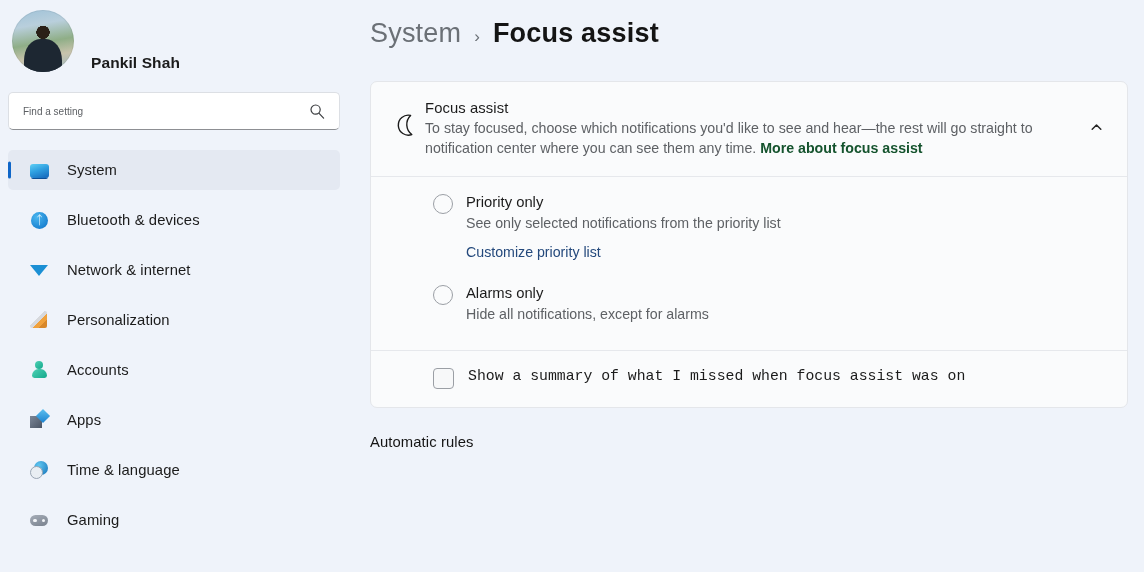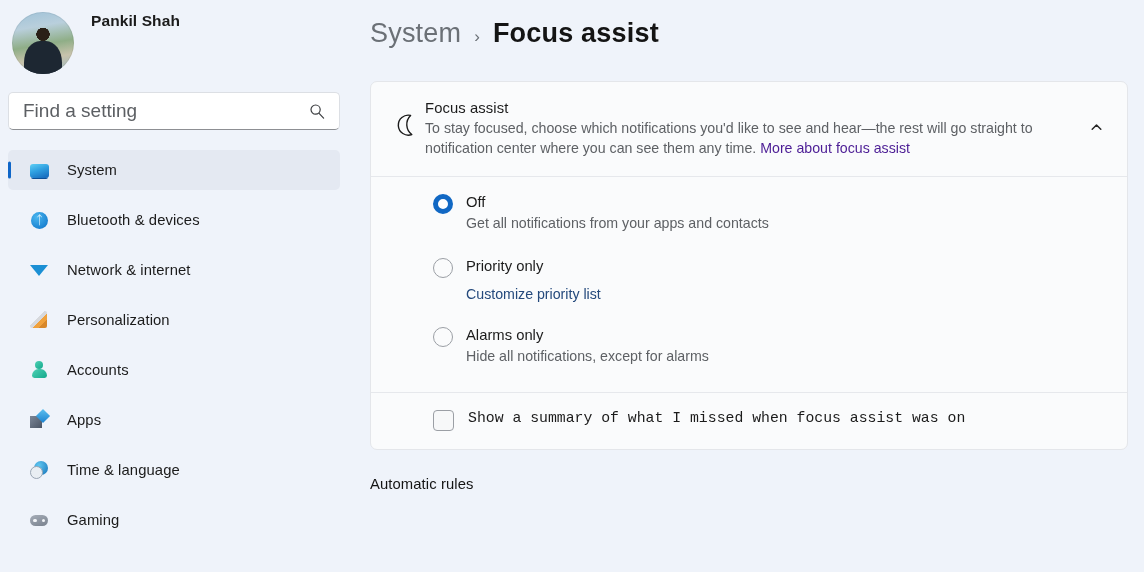--- a/index.html
+++ b/index.html
@@ -13,21 +13,21 @@
   }
   .app { display: flex; width: 1144px; height: 572px; }
 
   
   .sidebar {
     width: 360px; height: 572px;
     background: #eff3fa;
     flex: 0 0 360px;
     position: relative;
   }
-  .profile { display: flex; align-items: flex-start; padding: 12px 0 0 12px; height: 72px; }
+  .profile { display: flex; align-items: flex-end; padding: 12px 0 0 12px; height: 72px; }
   .avatar {
     width: 62px; height: 62px; border-radius: 50%;
     flex: 0 0 62px;
     background:
       radial-gradient(circle at 50% 118%, #22313f 0 26%, transparent 26.5%),
       radial-gradient(circle at 50% 36%, #2a2017 0 13%, transparent 13.5%),
       linear-gradient(170deg, #9fc2d8 0%, #b9cfdc 26%, #8fae87 52%, #c8c3ac 72%, #97b7c4 100%);
     box-shadow: inset 0 0 0 1px rgba(0,0,0,.06);
     position: relative; overflow: hidden;
   }
@@ -47,21 +47,21 @@
     position: relative; height: 38px;
     background: #ffffff;
     border: 1px solid #dcdfe4;
     border-bottom: 1px solid #8d8f93;
     border-radius: 5px;
     display: flex; align-items: center;
   }
   .search-input {
     border: 0; outline: none; background: transparent;
     font-family: "Liberation Sans", sans-serif;
-    font-size: 19px; color: #5c5f63;
+    font-size: 10px; color: #5c5f63;
     padding: 0 21px 0 14px; width: 100%; height: 100%;
   }
   .search-input::placeholder { color: #5c5f63; opacity: 1; }
   .search-icon { position: absolute; right: 14px; top: 50%; transform: translateY(-50%);
                  width: 16px; height: 16px; color: #3b3d40; }
 
   .nav { margin-top: 20px; padding: 0 20px 0 8px; }
   .nav-item {
     position: relative; display: flex; align-items: center;
     height: 40px; border-radius: 5px; margin-bottom: 10px;
@@ -156,21 +156,21 @@
     background: #fafbfc;
     border: 1px solid #e4e6ea;
     border-radius: 7px;
     overflow: hidden;
   }
   .card-head { display: flex; align-items: flex-start; padding: 18px 14px 18px 18px; }
   .moon-ico { flex: 0 0 34px; width: 34px; height: 34px; margin-top: 8px; color: #1b1b1b; }
   .head-text { flex: 1 1 auto; padding-left: 2px; }
   .head-title { font-size: 14.8px; color: #1b1b1b; margin-bottom: 2px; letter-spacing: .1px; }
   .head-desc { font-size: 14.2px; color: #5e6165; line-height: 20px; max-width: 612px; }
-  .head-link { color: #4c1d95; font-weight: 400; text-decoration: none; white-space: nowrap; }
+  .head-link { color: #14532d; font-weight: 700; text-decoration: none; white-space: nowrap; }
   .chevron-btn {
     flex: 0 0 34px; width: 34px; height: 34px; margin-top: 10px;
     display: flex; align-items: center; justify-content: center;
     color: #262626; border-radius: 4px;
   }
 
   .divider { height: 1px; background: #e6e8ec; }
 
   .options { padding: 15px 0 16px 0; }
   .opt { display: flex; align-items: flex-start; padding: 0 0 0 62px; margin-bottom: 22px; }
@@ -315,32 +315,26 @@
           <svg width="15" height="15" viewBox="0 0 15 15" fill="none" stroke="currentColor" stroke-width="1.5" stroke-linecap="round" stroke-linejoin="round">
             <polyline points="3.2,9.2 7.5,5 11.8,9.2"></polyline>
           </svg>
         </span>
       </div>
 
       <div class="divider"></div>
 
       <div class="options">
 
-        <div class="opt">
-          <span class="radio checked"></span>
-          <div class="opt-body">
-            <div class="opt-title">Off</div>
-            <div class="opt-desc">Get all notifications from your apps and contacts</div>
-          </div>
-        </div>
 
         <div class="opt">
           <span class="radio"></span>
           <div class="opt-body">
             <div class="opt-title">Priority only</div>
+            <div class="opt-desc">See only selected notifications from the priority list</div>
             <a class="opt-link" href="#">Customize priority list</a>
           </div>
         </div>
 
         <div class="opt">
           <span class="radio"></span>
           <div class="opt-body">
             <div class="opt-title">Alarms only</div>
             <div class="opt-desc">Hide all notifications, except for alarms</div>
           </div>

